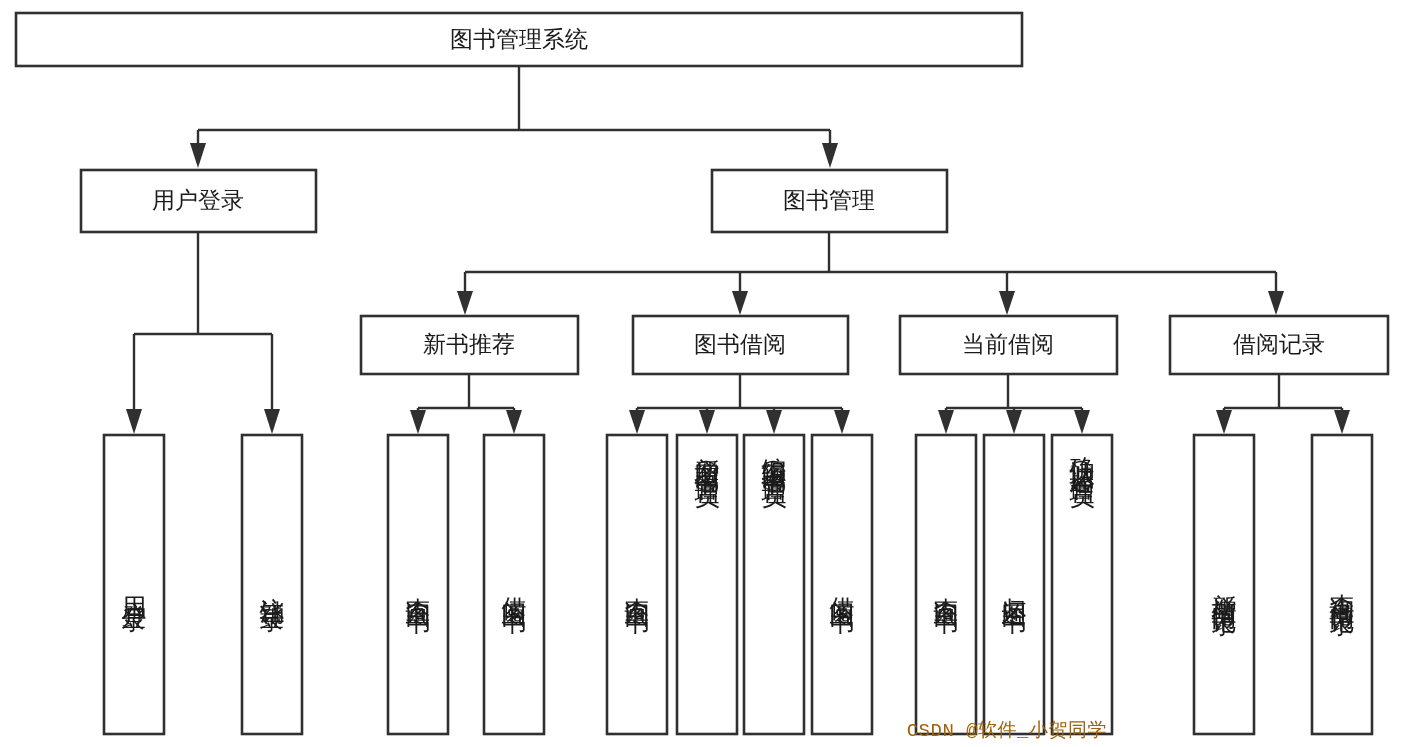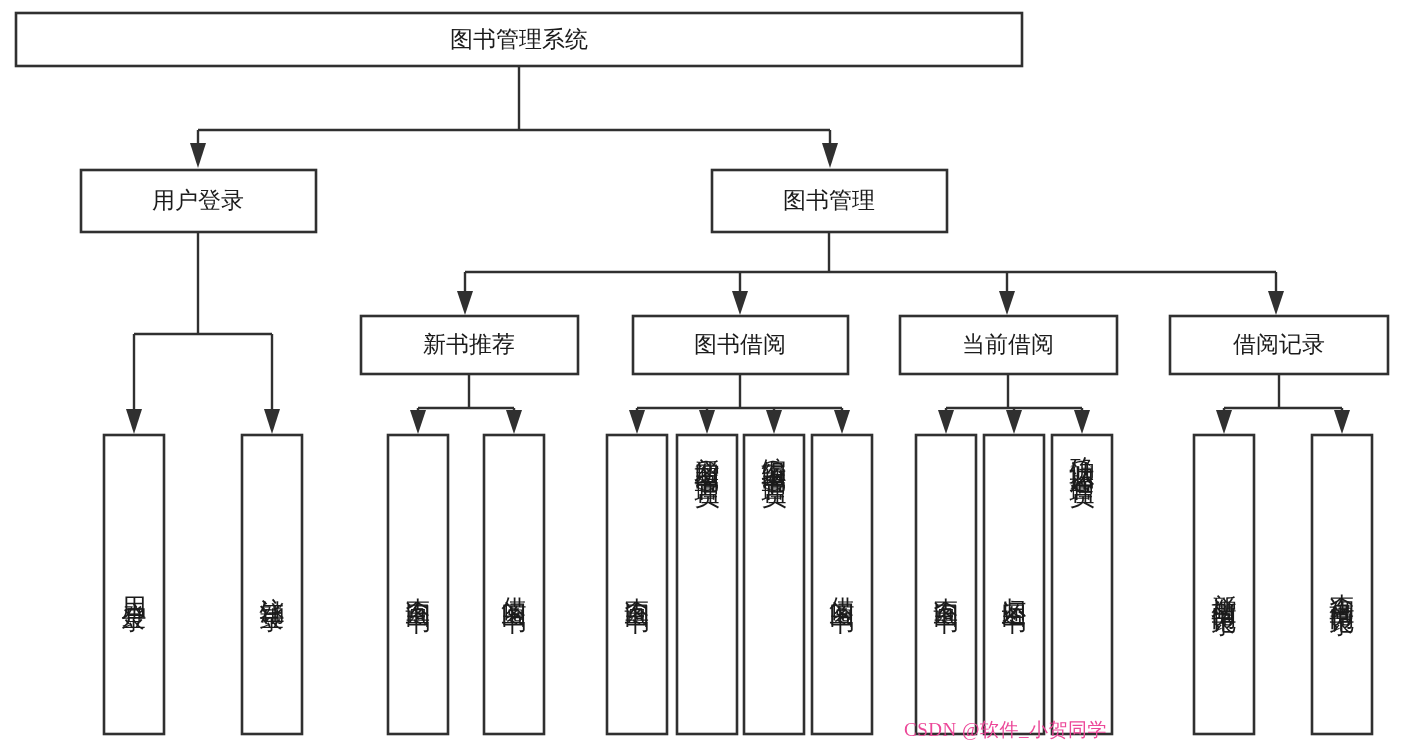--- a/index.html
+++ b/index.html
@@ -64,23 +64,23 @@
     line-height: 1.0;
     letter-spacing: 4px;
     color: #1b1b1b;
     white-space: nowrap;
     text-align: center;
   }
   .watermark {
     position: absolute;
     right: 10px;
     bottom: 4px;
-    font-family: Liberation Serif, serif;
+    font-family: Liberation Mono, monospace;
     font-size: 19px;
-    color: #ec4899;
+    color: #a16207;
     letter-spacing: 0.5px;
     white-space: nowrap;
   }
 </style>
 </head>
 <body>
 
 <div id="diagram-root">
 
   <svg class="diagram-canvas" viewBox="0 0 1405 747" xmlns="http://www.w3.org/2000/svg">

